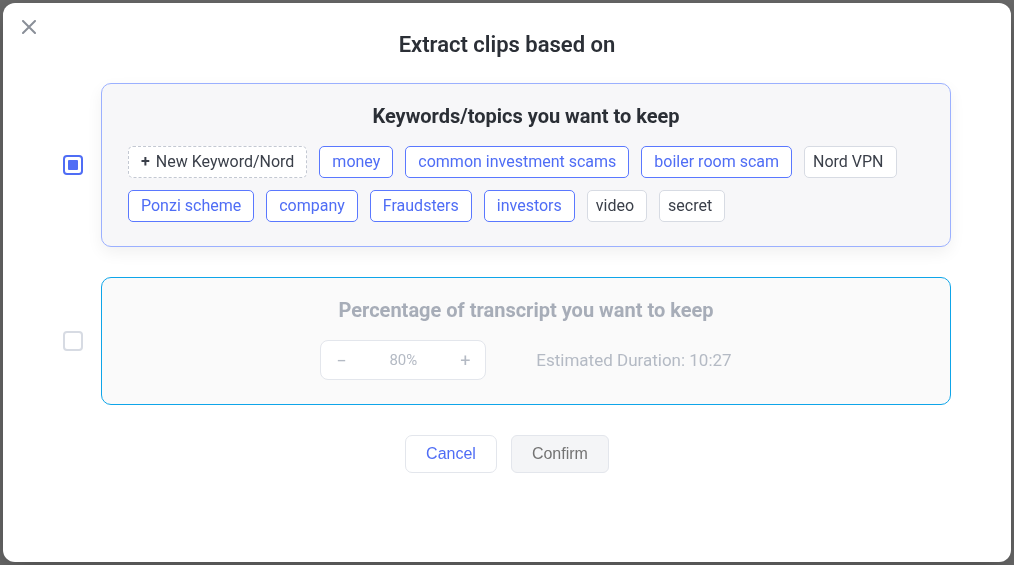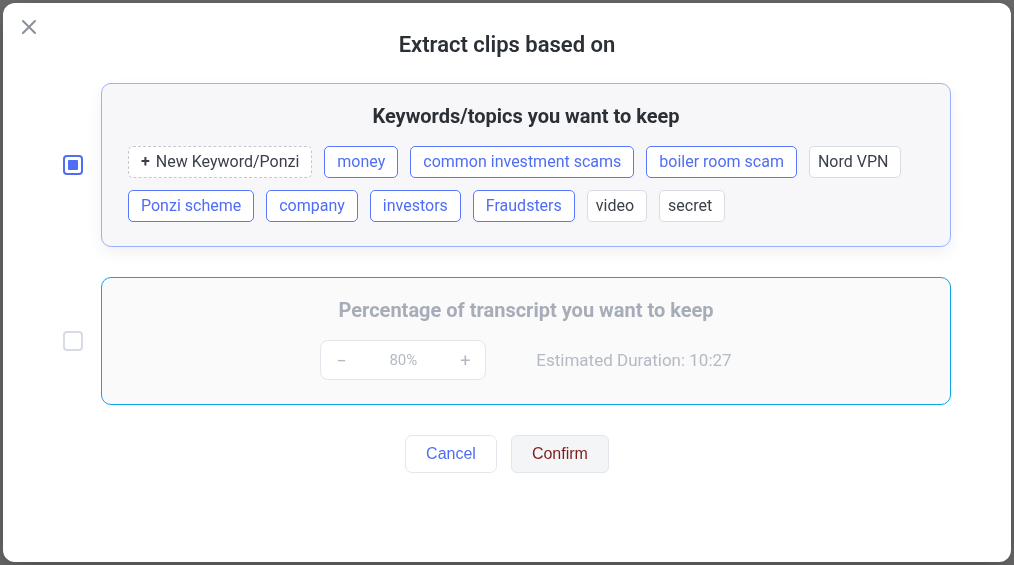--- a/index.html
+++ b/index.html
@@ -168,21 +168,21 @@
     padding: 9px 20px;
     border-radius: 7px;
     cursor: pointer;
     border: 1px solid #e3e6ec;
     background: #fff;
   }
   .btn.cancel {
     color: #4f6df5;
   }
   .btn.confirm {
-    color: #7f1d1d;
+    color: #737373;
     background: #f4f5f7;
     cursor: not-allowed;
     border-radius: 6px;
   }
 </style>
 </head>
 <body>
 
 <div class="modal">
 
@@ -198,31 +198,31 @@
 
     <div class="row">
       <div class="checkbox">
         <div class="inner"></div>
       </div>
       <div class="card active">
         <div class="card-title">Keywords/topics you want to keep</div>
         <div class="tags" id="tags-container">
           <div class="tag add">
             <span class="plus">+</span>
-            <span>New Keyword/Ponzi</span>
+            <span>New Keyword/Nord</span>
           </div>
 
         <div class="tag blue">money</div>
             <div class="tag blue">common investment scams</div>
             <div class="tag blue">boiler room scam</div>
             <div class="tag gray">Nord VPN</div>
             <div class="tag blue">Ponzi scheme</div>
             <div class="tag blue">company</div>
+            <div class="tag blue">Fraudsters</div>
             <div class="tag blue">investors</div>
-            <div class="tag blue">Fraudsters</div>
             <div class="tag gray">video</div>
             <div class="tag gray">secret</div>
           </div>
       </div>
     </div>
 
     <div class="row">
       <div class="checkbox unchecked">
         
       </div>

